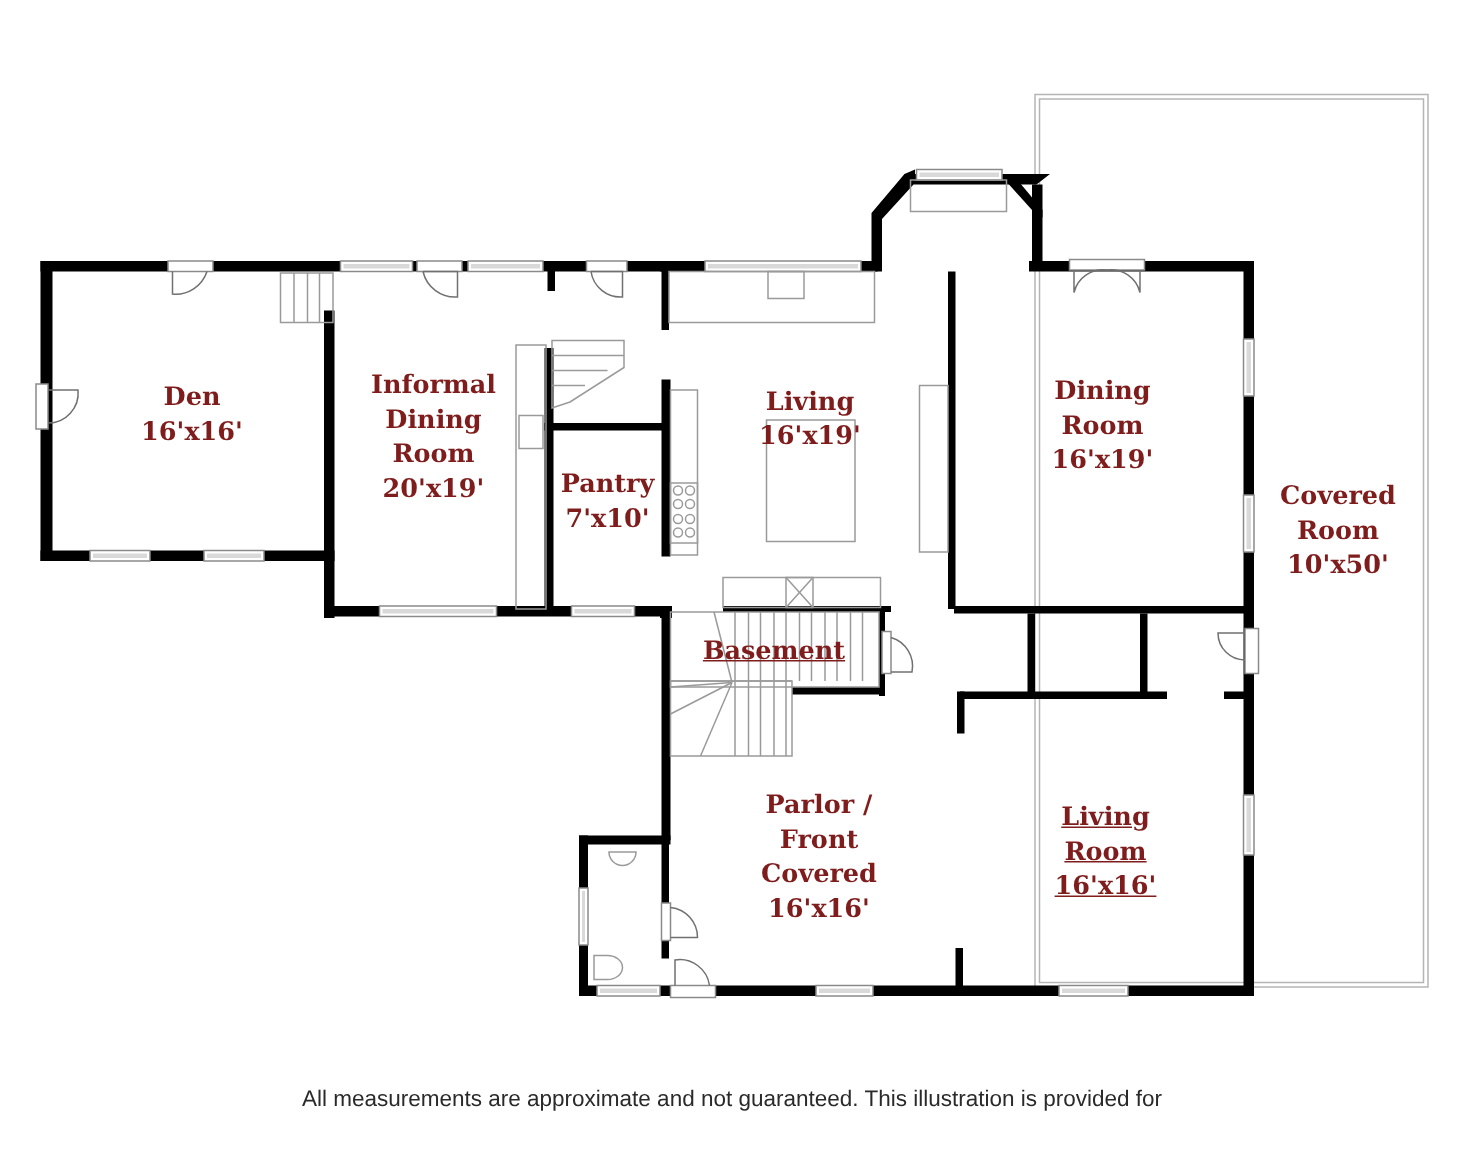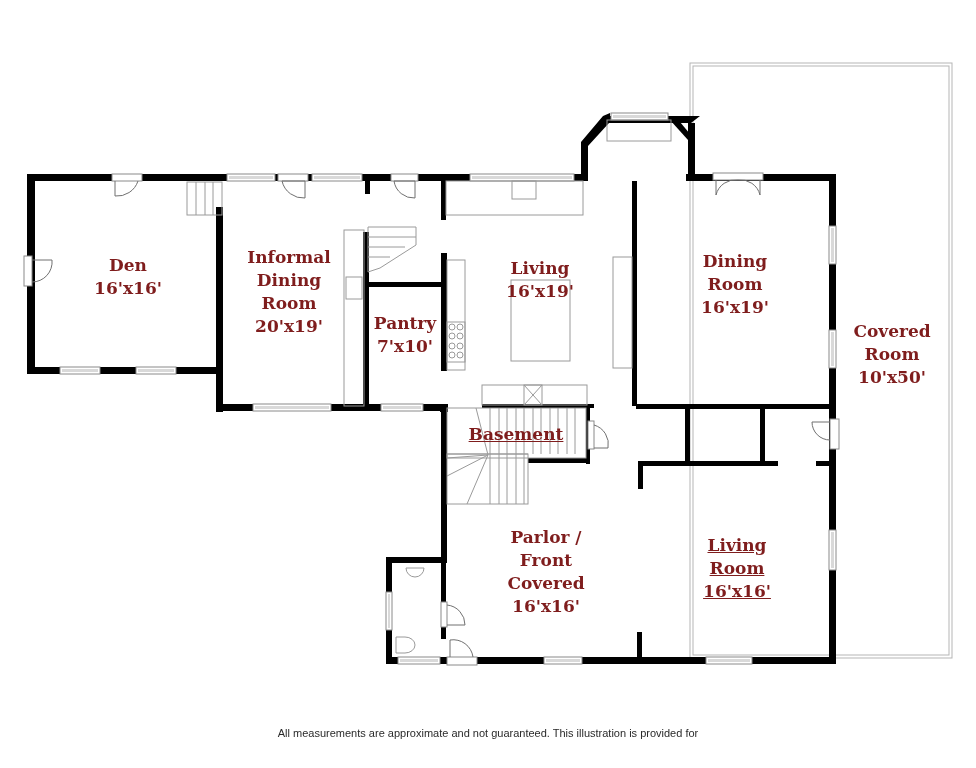--- a/index.html
+++ b/index.html
@@ -22,21 +22,21 @@
     white-space: nowrap;
     transform: translateX(-50%);
   }
   .label span { display: block; }
   .disclaimer {
     position: absolute;
     left: 0; width: 976px;
     top: 724px;
     text-align: center;
     font-family: "Liberation Sans", "DejaVu Sans", sans-serif;
-    font-size: 11px;
+    font-size: 15px;
     line-height: 18px;
     color: #2a2a2a;
   }
   .disclaimer span { display: block; }
 </style>
 </head>
 <body>
 
 <svg id="plan" viewBox="0 0 976 768" xmlns="http://www.w3.org/2000/svg">
 

